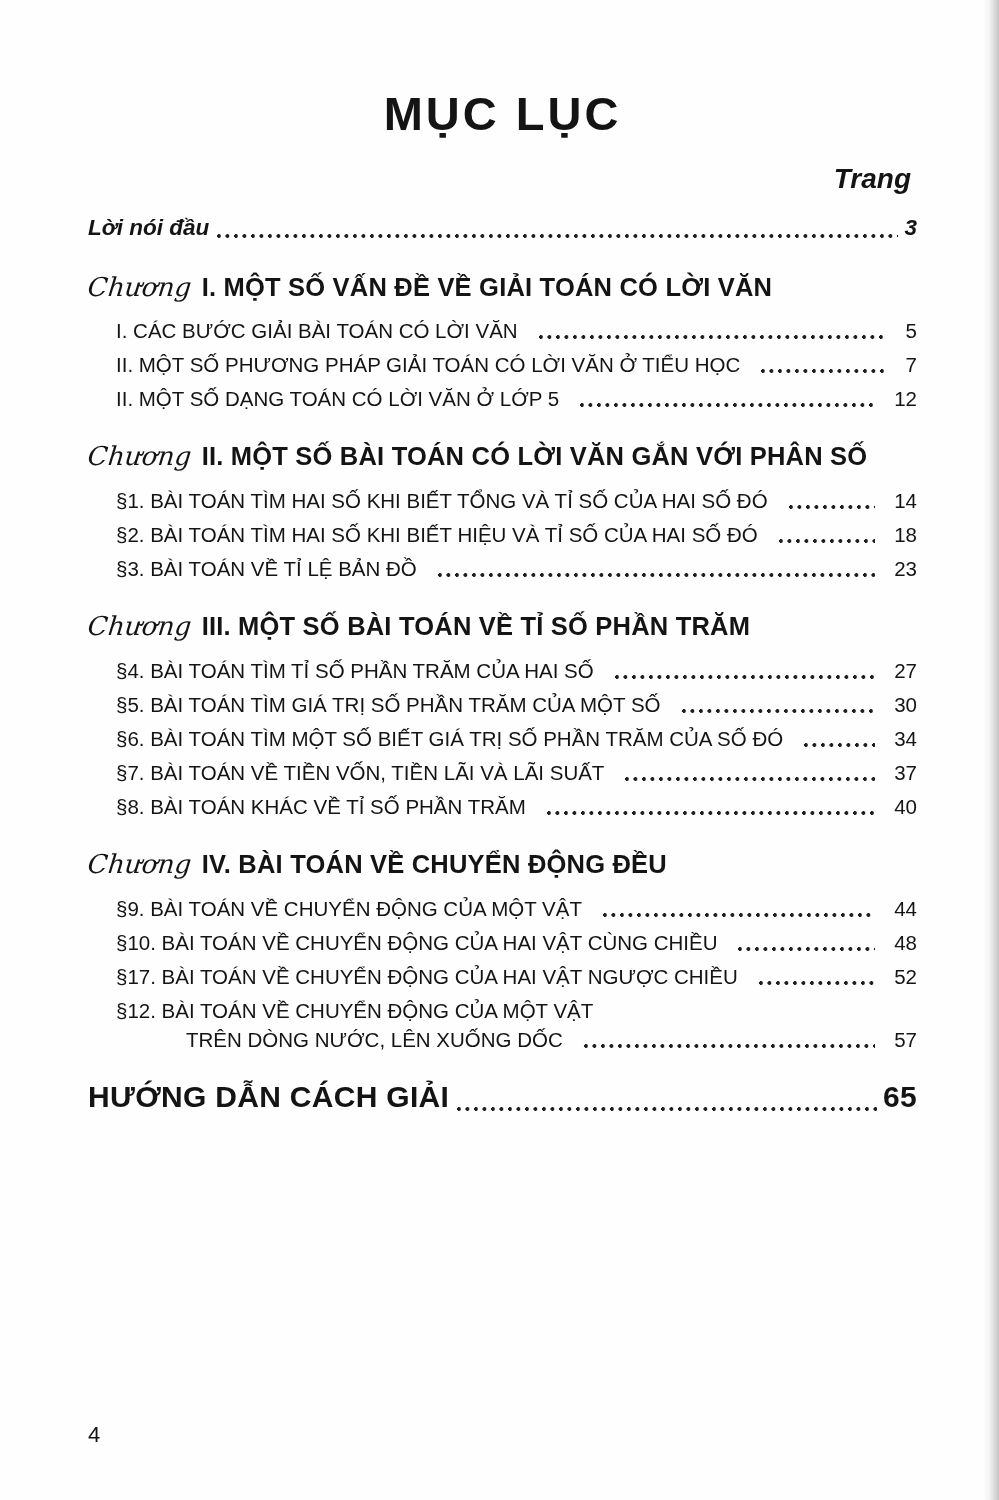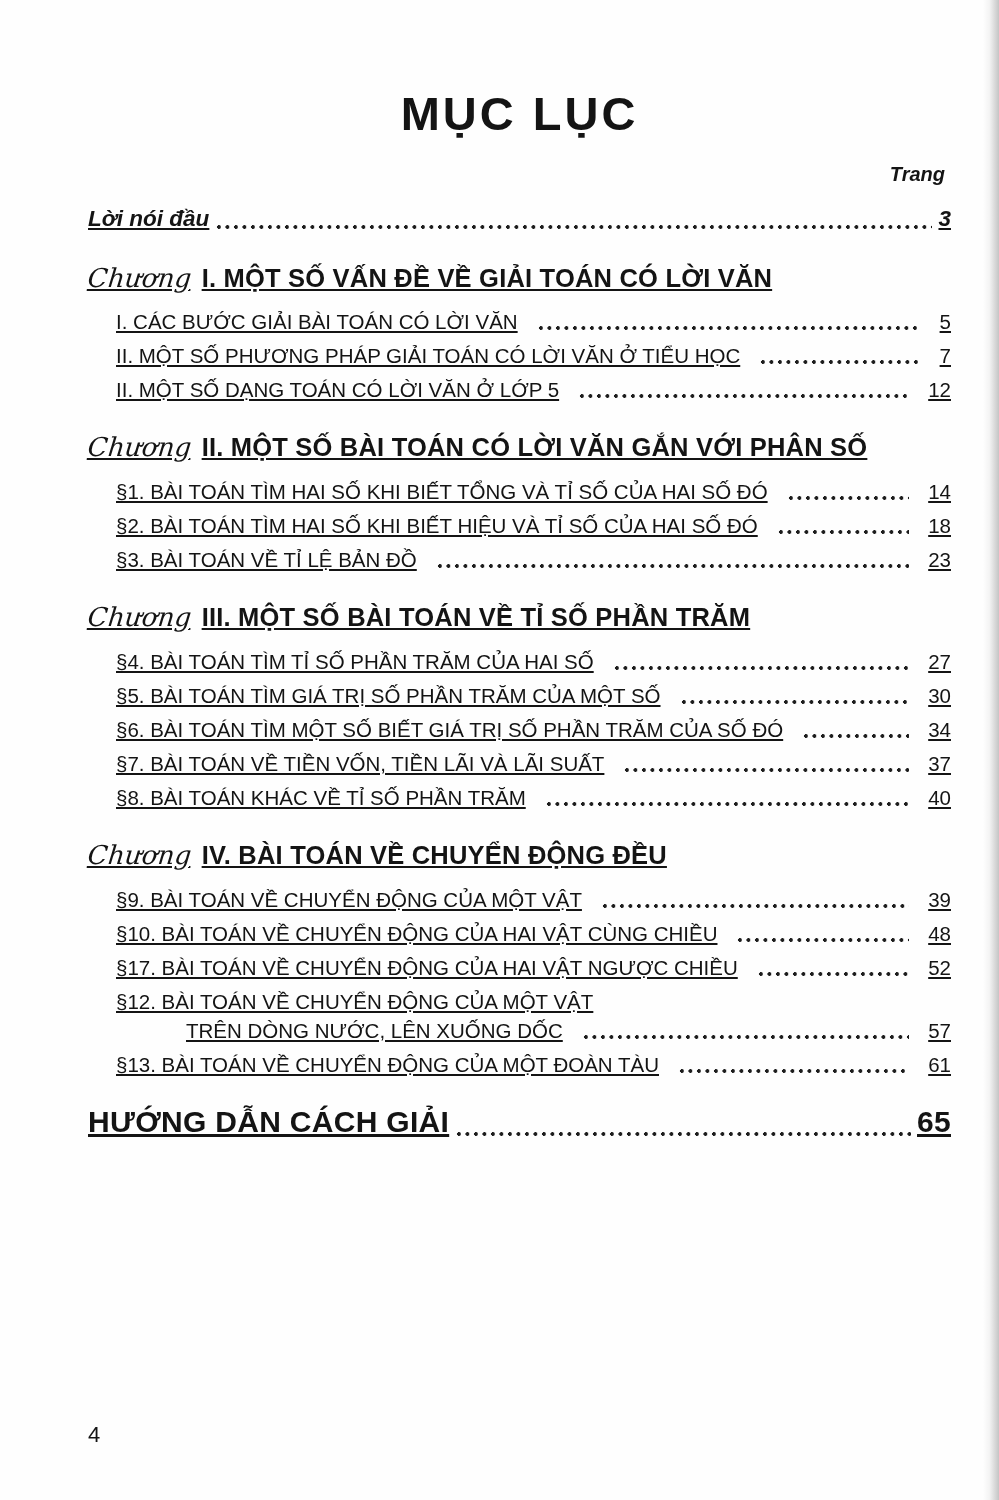--- a/index.html
+++ b/index.html
@@ -9,50 +9,49 @@
     font-family: "Liberation Sans", sans-serif;
     color: #141414;
   }
   .page {
     position: relative;
     width: 999px;
     height: 1500px;
     background: #fefefe;
     overflow: hidden;
     box-sizing: border-box;
-    padding: 86px 48px 0 88px;
+    padding: 86px 82px 0 88px;
   }
   
   .scan-edge {
     position: absolute;
     top: 0; right: 0; bottom: 0;
     width: 16px;
     background: linear-gradient(to left, rgba(90,90,90,0.35), rgba(120,120,120,0.08) 60%, transparent);
     pointer-events: none;
   }
   .title {
     text-align: center;
     font-size: 47px;
     font-weight: bold;
     letter-spacing: 3px;
     margin: 0 0 22px 0;
   }
   .trang {
     text-align: right;
     font-style: italic;
     font-weight: bold;
-    font-size: 20px;
+    font-size: 28px;
     margin: 0 6px 14px 0;
   }
   .toc-list { }
   .row {
     display: flex;
     align-items: baseline;
     line-height: 1.32;
-    text-decoration: underline;
   }
   .row .label { white-space: normal; }
   .dots {
     flex: 1 1 auto;
     min-width: 14px;
     align-self: flex-end;
     height: 6px;
     margin: 0 4px 4px 7px;
     background-image: radial-gradient(circle at 3px 3px, #1d1d1d 1.7px, transparent 2.1px);
     background-size: 8.5px 6px;
@@ -187,44 +186,39 @@
         <span class="dots"></span>
         <span class="pg">40</span>
       </div>
       <div class="row chapter">
         <span class="script">Chương</span>
         <span class="label">IV. BÀI TOÁN VỀ CHUYỂN ĐỘNG ĐỀU</span>
       </div>
       <div class="row entry">
         <span class="label">§9. BÀI TOÁN VỀ CHUYỂN ĐỘNG CỦA MỘT VẬT</span>
         <span class="dots"></span>
-        <span class="pg">39</span>
+        <span class="pg">44</span>
       </div>
       <div class="row entry">
         <span class="label">§10. BÀI TOÁN VỀ CHUYỂN ĐỘNG CỦA HAI VẬT CÙNG CHIỀU</span>
         <span class="dots"></span>
         <span class="pg">48</span>
       </div>
       <div class="row entry">
         <span class="label">§17. BÀI TOÁN VỀ CHUYỂN ĐỘNG CỦA HAI VẬT NGƯỢC CHIỀU</span>
         <span class="dots"></span>
         <span class="pg">52</span>
       </div>
       <div class="row entry-plain">
         <span class="label">§12. BÀI TOÁN VỀ CHUYỂN ĐỘNG CỦA MỘT VẬT</span>
       </div>
       <div class="row entry-cont">
         <span class="label">TRÊN DÒNG NƯỚC, LÊN XUỐNG DỐC</span>
         <span class="dots"></span>
         <span class="pg">57</span>
-      </div>
-      <div class="row entry">
-        <span class="label">§13. BÀI TOÁN VỀ CHUYỂN ĐỘNG CỦA MỘT ĐOÀN TÀU</span>
-        <span class="dots"></span>
-        <span class="pg">61</span>
       </div>
       <div class="row footer">
         <span class="label">HƯỚNG DẪN CÁCH GIẢI</span>
         <span class="dots"></span>
         <span class="pg">65</span>
       </div>
     </div>
 
   <div class="corner-page-number">4</div>
   <div class="scan-edge"></div>

